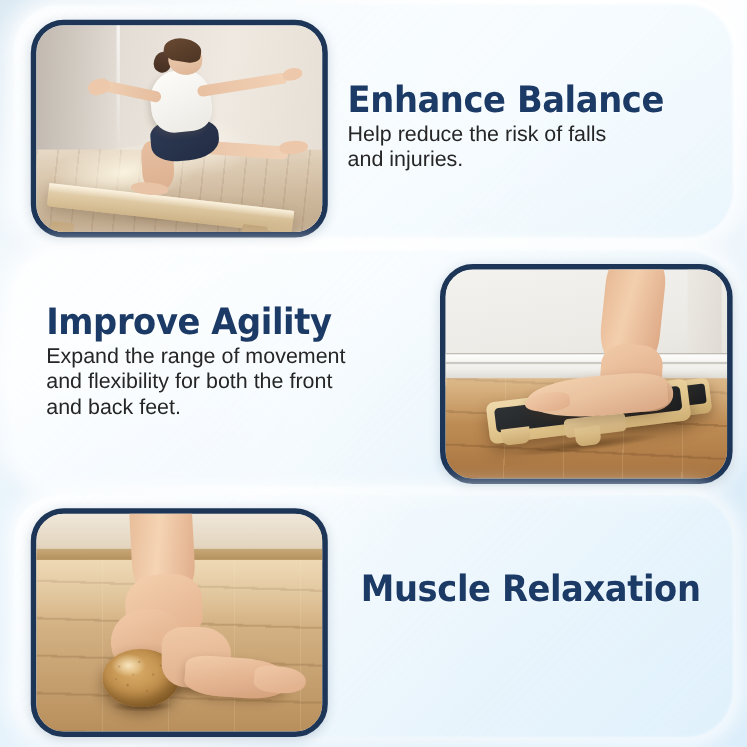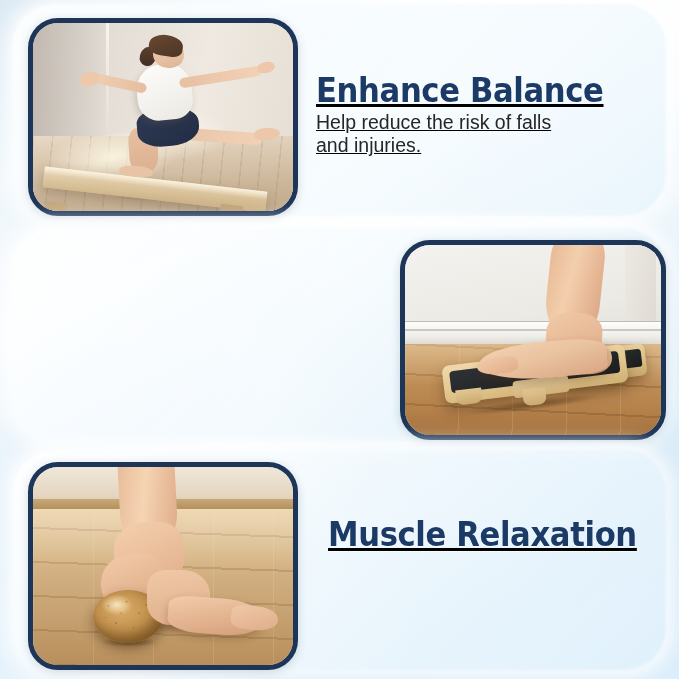--- a/index.html
+++ b/index.html
@@ -33,21 +33,21 @@
     background:linear-gradient(135deg,rgba(255,255,255,.92),rgba(228,244,253,.55));
     box-shadow:0 0 18px 8px rgba(255,255,255,.8);
     filter:blur(1px);}
 
   .card{position:absolute;border:5px solid #1d3557;border-radius:30px;
     overflow:hidden;background:#cfd6d9;
     box-shadow:0 2px 10px rgba(30,60,90,.18);}
   .photo{position:absolute;inset:0;overflow:hidden;}
 
   
-  .txt{position:absolute;text-decoration:underline;}
+  .txt{position:absolute;}
   .title{
     font-family:"DejaVu Sans","Liberation Sans",sans-serif;
     font-weight:bold;
     font-size:33px;line-height:1.04;
     color:#1b3a66;letter-spacing:-.4px;
     transform:scaleX(.93);transform-origin:left center;
     white-space:nowrap;margin:0 0 3px 0;
     text-shadow:0 1px 0 rgba(255,255,255,.6);
   }
   .desc{
@@ -300,20 +300,26 @@
       <div class="p2-leg1"></div>
       <div class="p2-leg2"></div>
       <div class="p2-shin"></div>
       <div class="p2-ankle"></div>
       <div class="p2-heel"></div>
       <div class="p2-foot"></div>
       <div class="p2-toes"></div>
     </div>
   </div>
 
+  <div class="txt" style="left:42px;top:276px;width:330px;">
+    <p class="title">Improve Agility</p>
+    <p class="desc">Expand the range of movement
+and flexibility for both the front
+and back feet.</p>
+  </div>
 
   <div class="halo" style="left:12px;top:450px;width:654px;height:220px;"></div>
 
   <div class="card" style="left:28px;top:462px;width:260px;height:198px;">
     <div class="photo">
       <div class="p3-wallback"></div>
       <div class="p3-baseb"></div>
       <div class="p3-floor"></div>
       <div class="p3-light"></div>
       <div class="p3-shadowf"></div>

